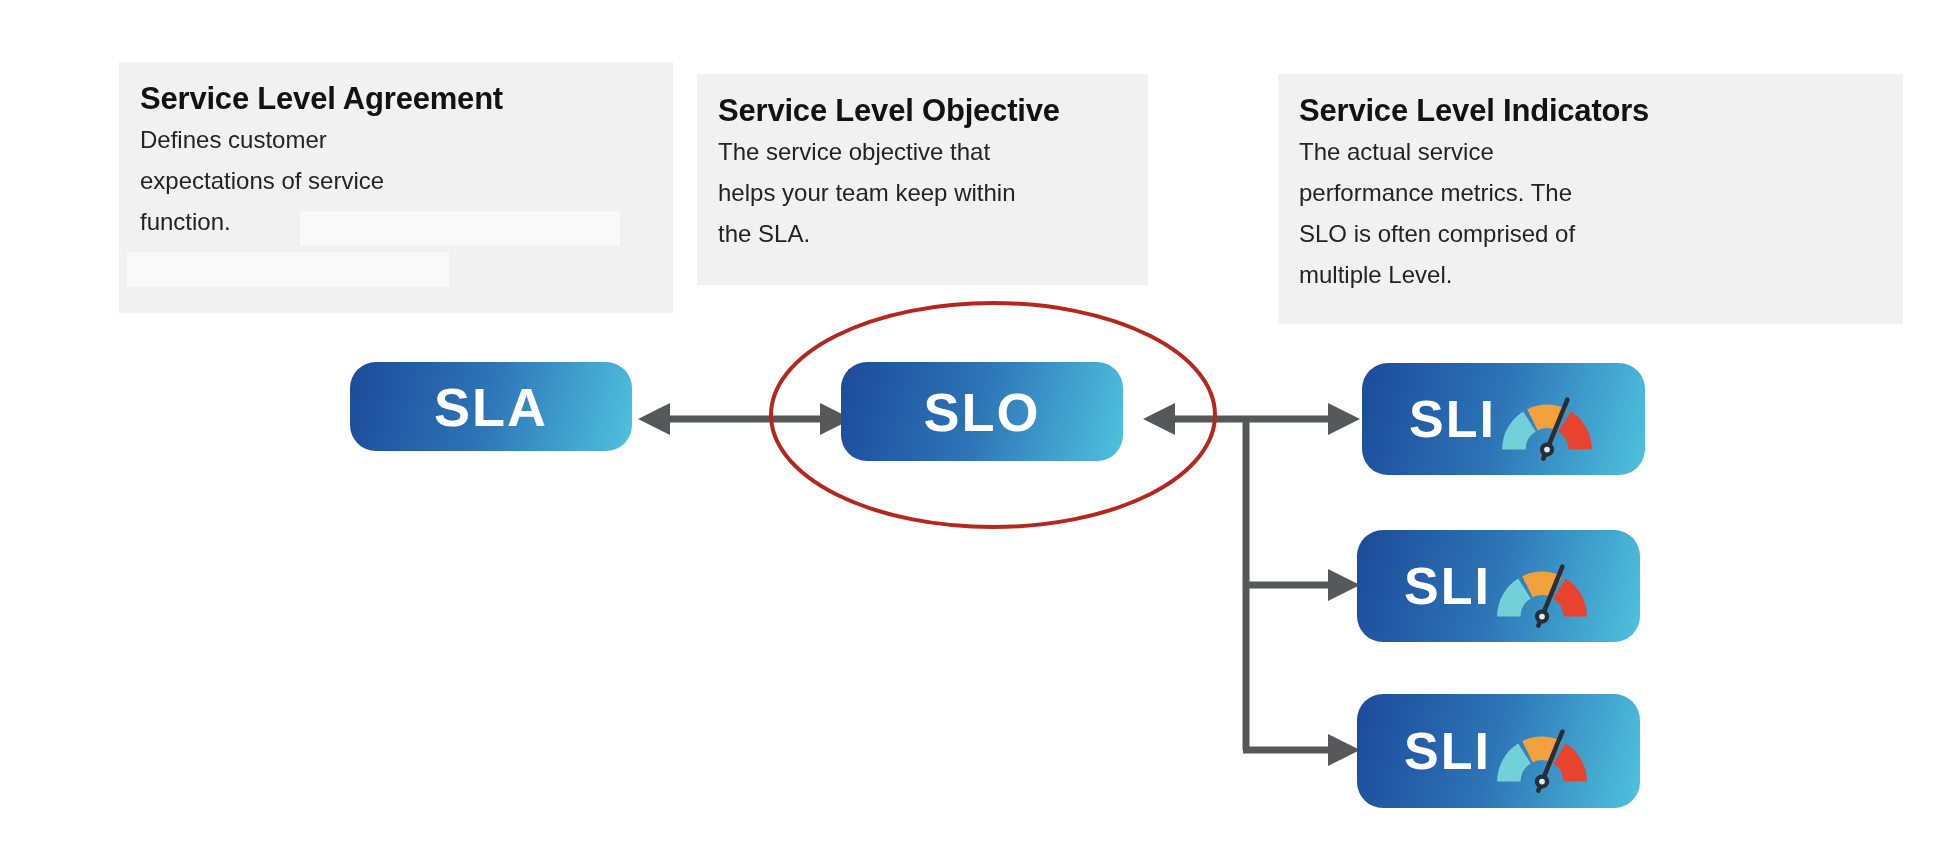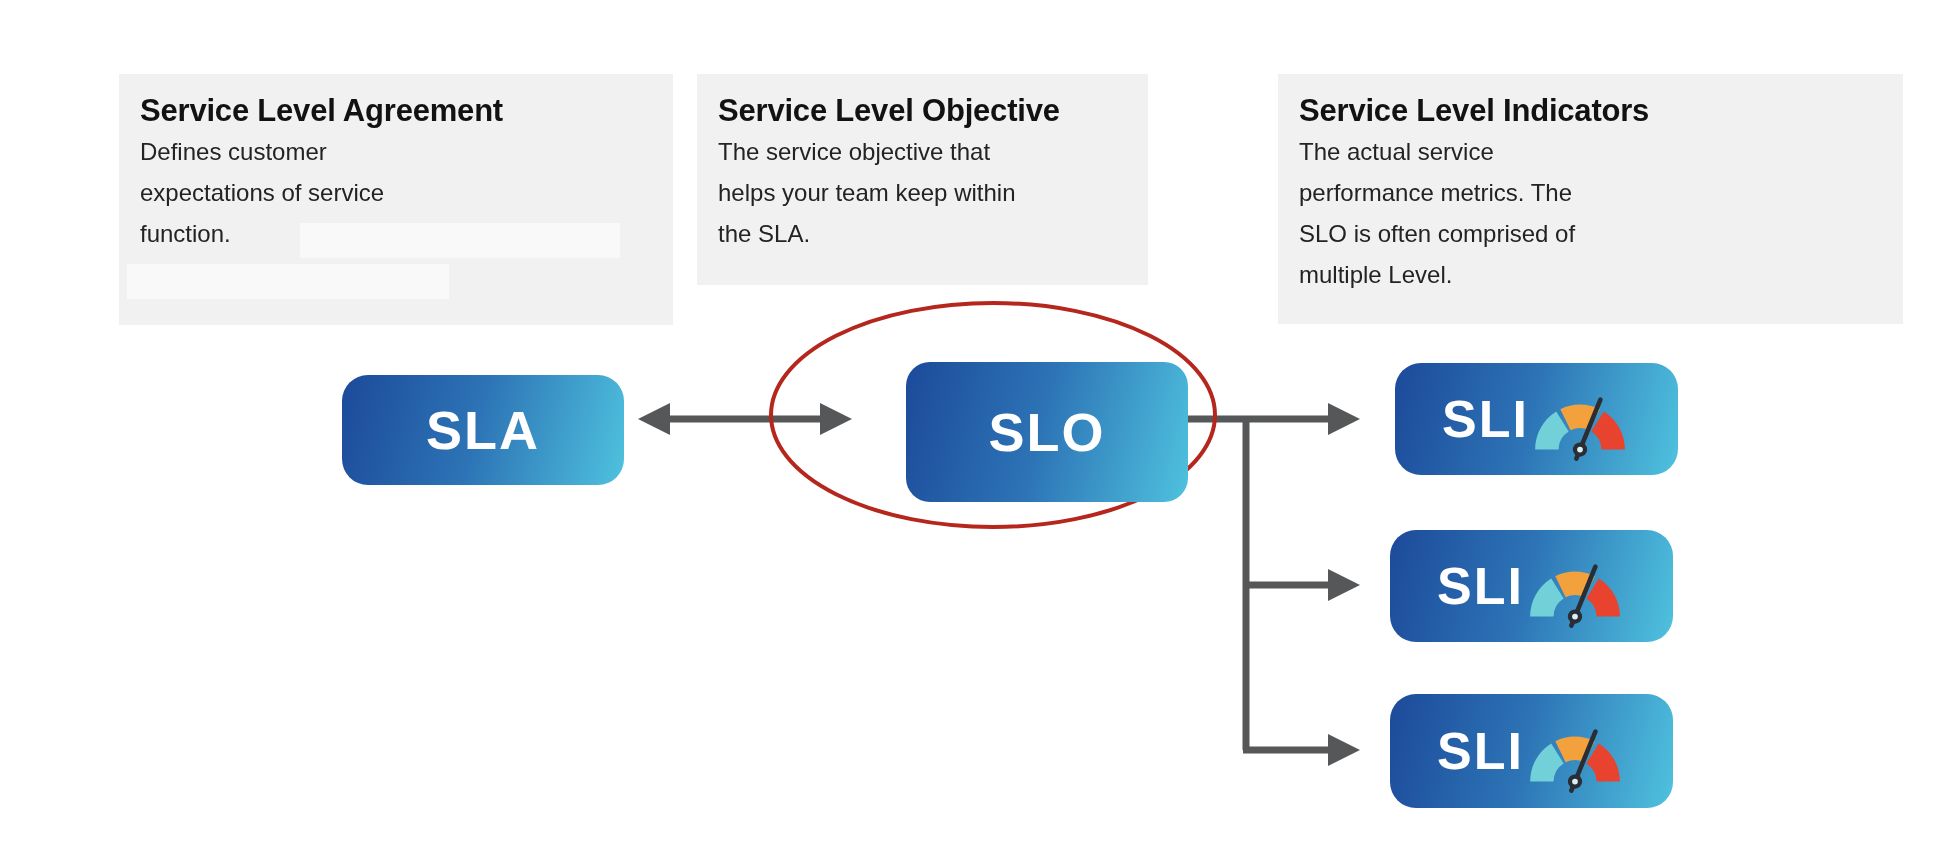--- a/index.html
+++ b/index.html
@@ -5,41 +5,41 @@
   html,body{margin:0;padding:0;background:#ffffff;}
   .stage{
     position:relative;width:1960px;height:862px;background:#ffffff;
     font-family:"Liberation Sans",sans-serif;overflow:hidden;
   }
   
   .panel{
     position:absolute;background:var(--panel-bg,#f1f1f2);
     padding:16px 20px 0 21px;box-sizing:border-box;
   }
-  #panel-sla{left:119px;top:74px;width:554px;height:251px;}
+  #panel-sla{left:119px;top:62px;width:554px;height:251px;}
   #panel-slo{left:697px;top:74px;width:451px;height:211px;}
   #panel-sli{left:1278px;top:74px;width:625px;height:250px;}
   .panel-title{margin:0;font-size:31px;line-height:41px;font-weight:700;color:#121212;letter-spacing:-.2px;}
   .panel-body{margin:0;font-size:24px;line-height:41px;color:#232323;white-space:pre-line;}
   .redact{position:absolute;background:var(--redaction,#f9f9f9);}
   .redact.r1{left:181px;top:149px;width:320px;height:35px;}
   .redact.r2{left:8px;top:190px;width:322px;height:35px;}
   
   .node{
     position:absolute;display:flex;align-items:center;justify-content:center;
     border-radius:26px;color:var(--box-text,#ffffff);font-weight:700;
     background:linear-gradient(104deg,
       var(--box-gradient-start,#1c4a9a) 0%,
       var(--box-gradient-mid,#2d74b6) 48%,
       var(--box-gradient-end,#4fc2de) 100%);
   }
   .node .big-label{font-size:54px;letter-spacing:2px;}
-  .node.sla{left:342px;top:362px;width:282px;height:110px;margin-top:13px;}
-  .node.slo{left:906px;top:362px;width:282px;height:140px;border-radius:24px;}
-  .node.sli{margin-left:33px;}
+  .node.sla{left:350px;top:362px;width:282px;height:89px;}
+  .node.slo{left:841px;top:362px;width:282px;height:99px;}
+  .node.sli{}
   .node.sli .sli-label{font-size:52px;letter-spacing:2px;}
   .node.sli1{left:1362px;top:363px;width:283px;height:112px;}
   .node.sli2{left:1357px;top:530px;width:283px;height:112px;}
   .node.sli3{left:1357px;top:694px;width:283px;height:114px;}
   .gauge{width:102px;height:80px;margin-top:5px;}
   
   .overlay{position:absolute;left:0;top:0;width:1960px;height:862px;pointer-events:none;}
   .overlay .shaft{stroke:var(--arrow,#565759);stroke-width:7;fill:none;}
   .overlay .head{fill:var(--arrow,#565759);}
   .overlay .highlight{fill:none;stroke:var(--highlight-ellipse,#b5261d);stroke-width:4;}

